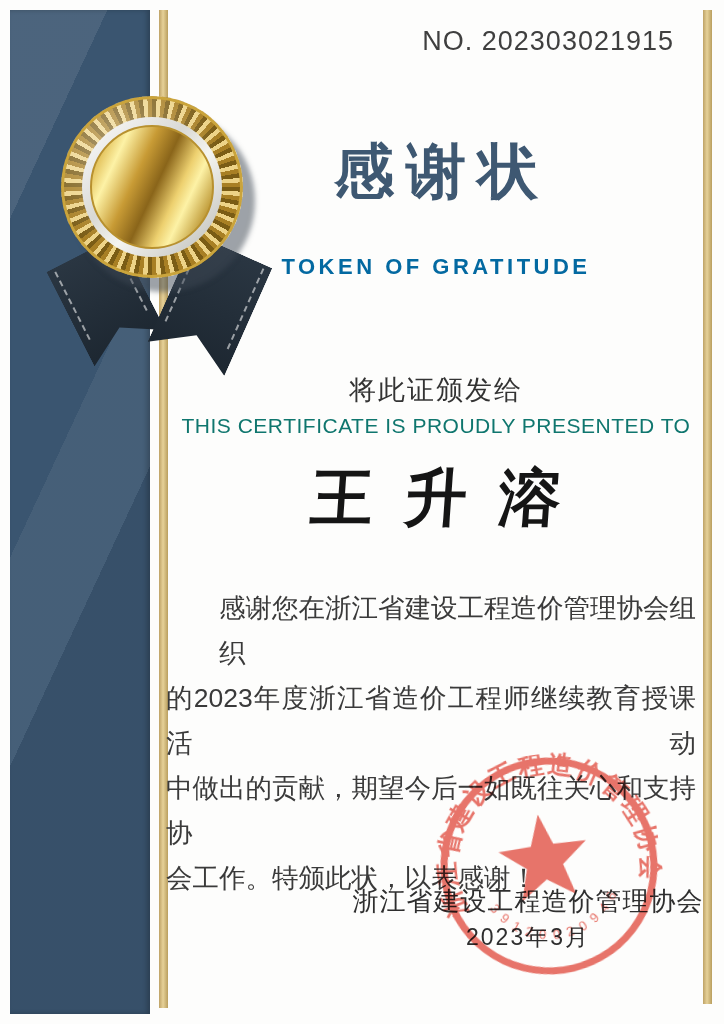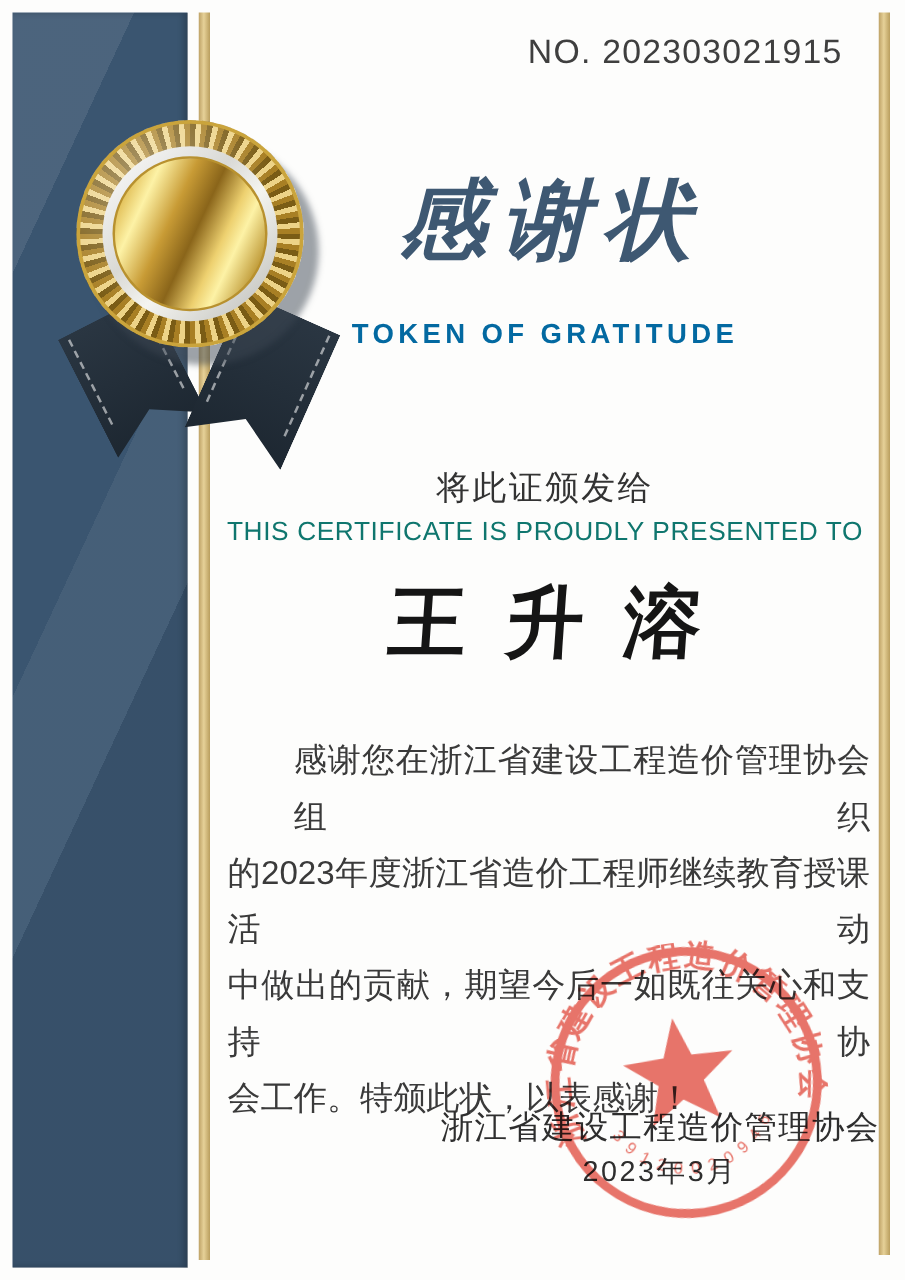--- a/index.html
+++ b/index.html
@@ -71,40 +71,40 @@
     position:absolute;inset:29px;border-radius:50%;
     border:2px solid #b8912f;
     background:linear-gradient(115deg,#8e6a1a 0%,#e3c25c 12%,#fdf2a6 22%,#c89b35 38%,#8a651a 52%,#edd06f 66%,#fdf2a6 74%,#b8902c 90%,#8e6a1a 100%);
   }
 
   
   .cx{position:absolute;left:170px;width:532px;text-align:center;z-index:4;}
 
   .title{
     top:136px;font-family:"Liberation Serif","DejaVu Serif",serif;
-    font-size:70px;font-weight:700;color:var(--title-blue);
-    letter-spacing:12px;padding-left:12px;line-height:1.2;font-style:italic;
+    font-size:60px;font-weight:700;color:var(--title-blue);
+    letter-spacing:12px;padding-left:12px;line-height:1.2;
   }
   .title-en{
     top:254px;font-size:22px;font-weight:600;color:#0369a1;letter-spacing:3.5px;
   }
   .presented-cn{top:372px;font-size:27px;color:#333333;letter-spacing:2px;text-align:center;}
   .presented-en{top:414px;font-size:21px;color:#0f766e;letter-spacing:.5px;}
   .name{
     top:456px;font-family:"Liberation Serif","DejaVu Serif",serif;
     font-size:62px;font-weight:700;color:#151515;
     letter-spacing:32px;padding-left:32px;transform:skewX(-4deg);
   }
 
   
   .body-text{
     position:absolute;left:166px;top:586px;width:530px;
     font-size:26.5px;line-height:45px;color:var(--ink);z-index:4;
   }
-  .body-text .ln{text-align:justify;text-align-last:justify;margin-left:16px;}
+  .body-text .ln{text-align:justify;text-align-last:justify;}
   .body-text .ln.first{padding-left:53px;}
   .body-text .ln.last{text-align:right;text-align-last:left;}
 
   
   .sign{position:absolute;left:352px;width:352px;text-align:center;z-index:4;color:#2e2e2e;}
   .org{top:884px;font-size:26px;letter-spacing:1px;}
   .date{top:922px;font-size:23px;letter-spacing:2px;text-align:center;}
 
   
   .seal{

